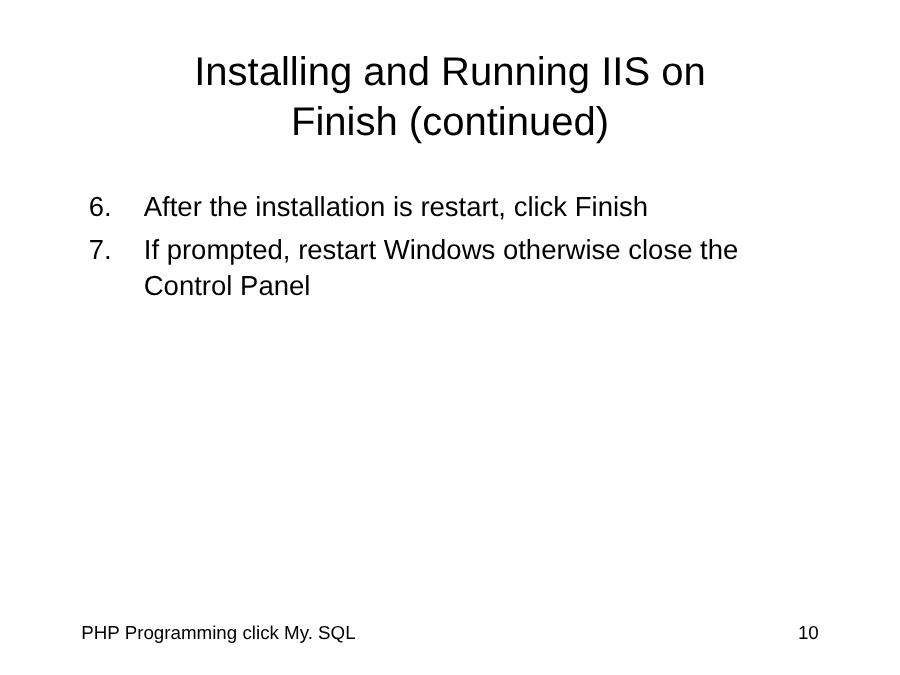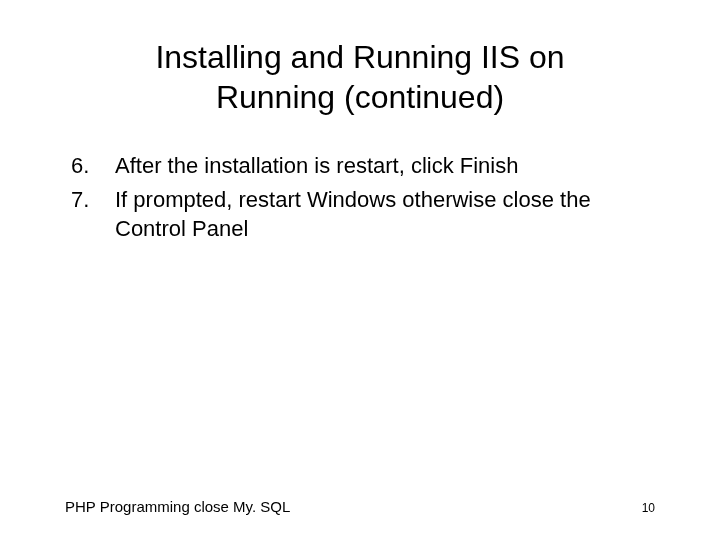--- a/index.html
+++ b/index.html
@@ -41,38 +41,38 @@
   .footer-left {
     position: absolute;
     left: 65px;
     bottom: 38px;
     font-size: 15px;
   }
   .footer-right {
     position: absolute;
     right: 65px;
     bottom: 38px;
-    font-size: 12px;
+    font-size: 15px;
   }
 </style>
 </head>
 <body>
 
 <div class="slide">
 
   <h1 class="title">
     <span>Installing and Running IIS on</span><br>
-    <span>Running (continued)</span>
+    <span>Finish (continued)</span>
   </h1>
 
   <ol class="list">
     <li>
       <span>After the installation is restart, click </span><span class="bold">Finish</span><span></span>
     </li>
     <li>
       <span>If prompted, restart Windows otherwise close the Control Panel</span><span class="bold"></span><span></span>
     </li>
   </ol>
 
-  <div class="footer-left">PHP Programming close My. SQL</div>
+  <div class="footer-left">PHP Programming click My. SQL</div>
   <div class="footer-right">10</div>
 
 </div>
 
 </body></html>

